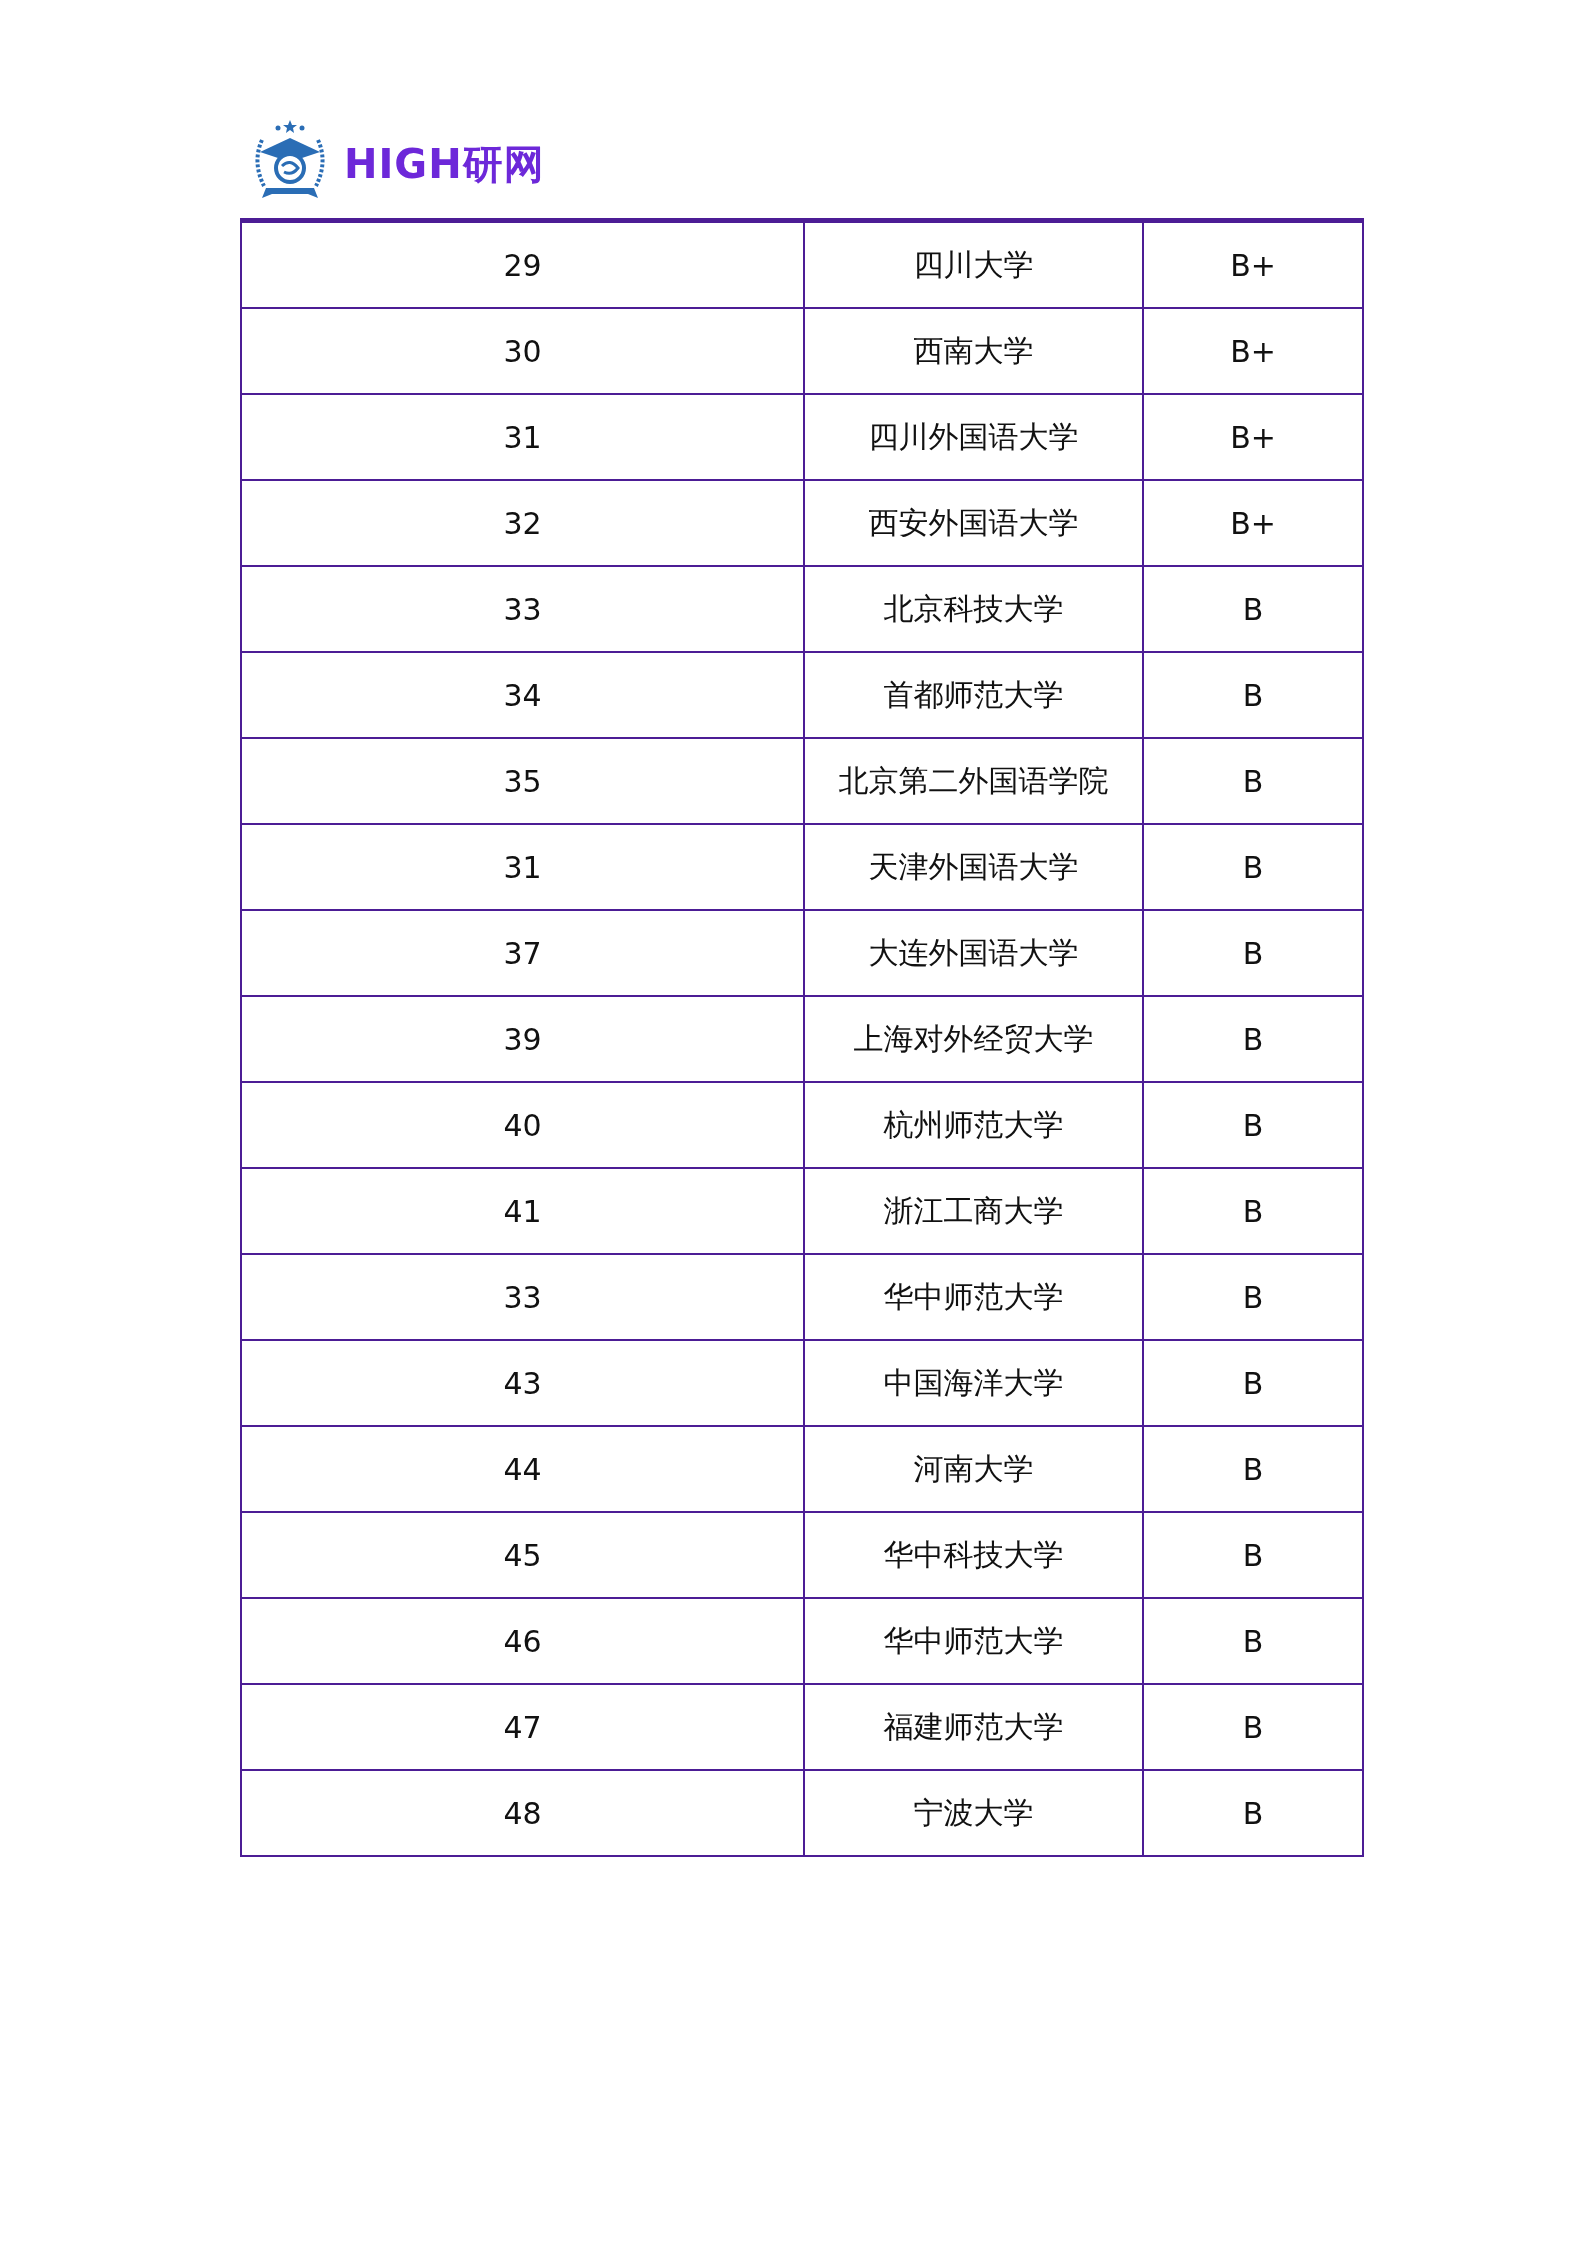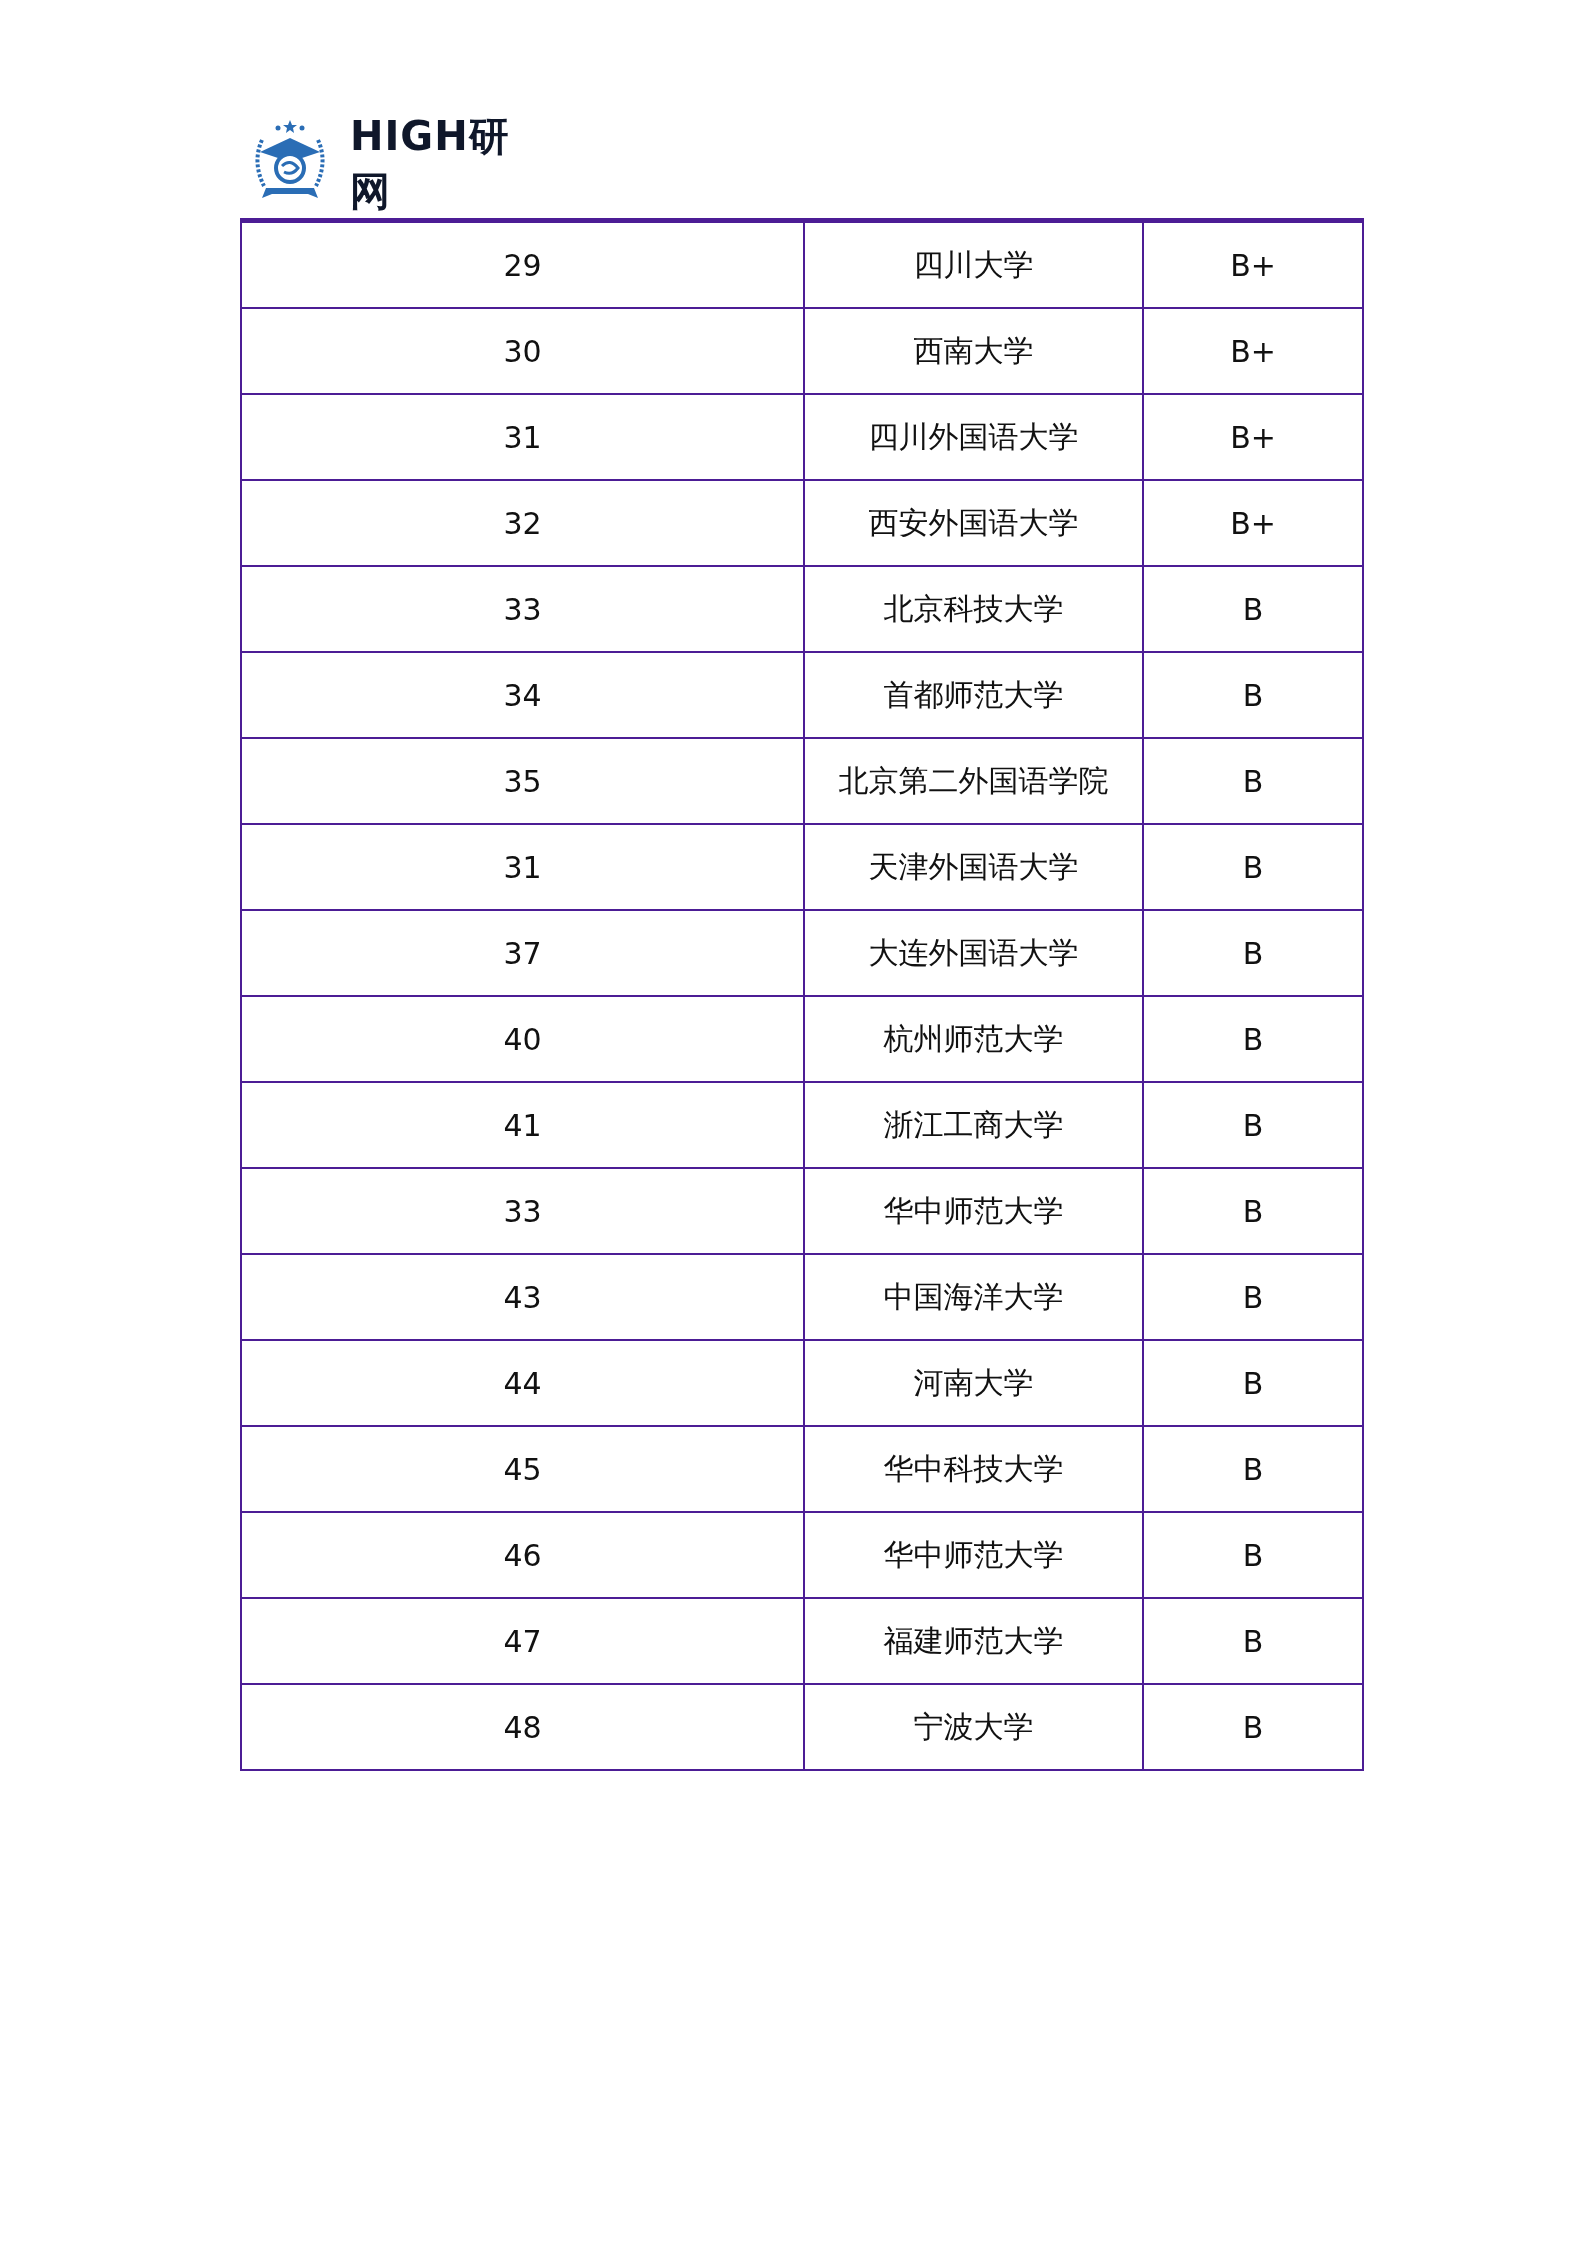--- a/index.html
+++ b/index.html
@@ -1,21 +1,21 @@
 <!DOCTYPE html>
 <html><head>
 <meta charset="utf-8">
 <style>
   html, body { margin: 0; padding: 0; background: #ffffff; }
   body { width: 1587px; height: 2245px; position: relative; overflow: hidden;
          font-family: "DejaVu Sans", "Liberation Sans", sans-serif; color: #111; }
   .logo { position: absolute; left: 248px; top: 118px; width: 300px; height: 88px; display: flex; align-items: center; }
   .logo-emblem { width: 84px; height: 88px; position: relative; }
   .logo-text { font-family: "DejaVu Sans", sans-serif; font-weight: bold; font-size: 40px;
-               color: #0f172a; letter-spacing: 1px; margin-left: 18px; margin-top: 4px; }
+               color: #6d28d9; letter-spacing: 1px; margin-left: 12px; margin-top: 4px; }
   table.grades { position: absolute; left: 240px; top: 218px; width: 1116px;
                  border-collapse: collapse; table-layout: fixed; }
   table.grades td { border: 2px solid #4c1d95; text-align: center; vertical-align: middle;
                     font-size: 30px; height: 81px; padding: 0; color: #111; }
   table.grades tr:first-child td { border-top: 5px solid #4c1d95; }
   td.c-rank { width: 561px; }
   td.c-name { width: 337px; }
   td.c-name span { display: inline-block; line-height: 84px; max-width: 270px; word-break: break-all; }
   td.c-grade { width: 218px; }
 </style>
@@ -82,20 +82,25 @@
         <td class="c-rank"><span>31</span></td>
         <td class="c-name"><span>天津外国语大学</span></td>
         <td class="c-grade"><span>B</span></td>
       </tr>
       <tr>
         <td class="c-rank"><span>37</span></td>
         <td class="c-name"><span>大连外国语大学</span></td>
         <td class="c-grade"><span>B</span></td>
       </tr>
       <tr>
+        <td class="c-rank"><span>39</span></td>
+        <td class="c-name"><span>上海对外经贸大学</span></td>
+        <td class="c-grade"><span>B</span></td>
+      </tr>
+      <tr>
         <td class="c-rank"><span>40</span></td>
         <td class="c-name"><span>杭州师范大学</span></td>
         <td class="c-grade"><span>B</span></td>
       </tr>
       <tr>
         <td class="c-rank"><span>41</span></td>
         <td class="c-name"><span>浙江工商大学</span></td>
         <td class="c-grade"><span>B</span></td>
       </tr>
       <tr>

